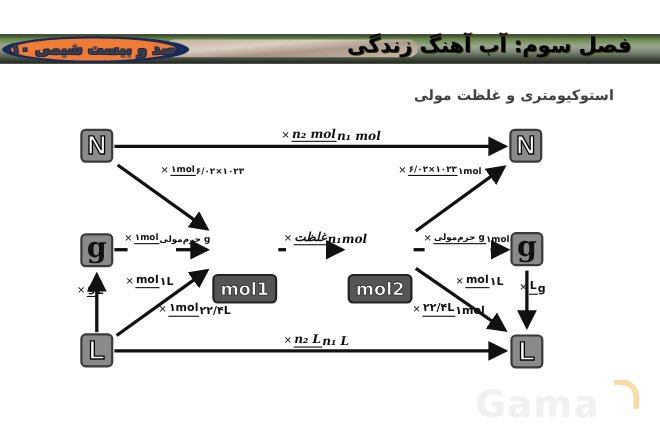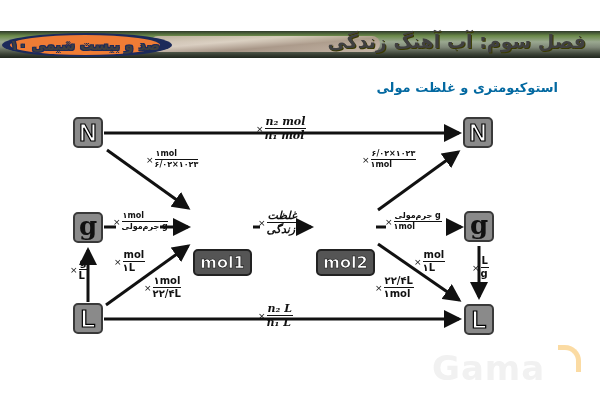--- a/index.html
+++ b/index.html
@@ -7,37 +7,37 @@
   .banner { position:absolute; left:0; top:31px; width:600px; height:27px;
     background: linear-gradient(180deg,#2e3a2a 0%,#6b8a4a 18%,#9aa890 40%,#7f8878 60%,#3d4438 85%,#20261d 100%); }
   .banner-stripes { position:absolute; left:150px; top:36px; width:230px; height:16px;
     background: linear-gradient(175deg,#c9b7a8 0%,#e7d8cc 35%,#b29c8d 60%,#d9c6b6 100%); opacity:0.85; border-radius:8px; }
   .oval { position:absolute; left:2px; top:33px; width:170px; height:24px; border-radius:50%;
     background:#1c2a5a; }
   .oval-inner { position:absolute; left:10px; top:35px; width:150px; height:20px; border-radius:50%;
     background:#ef7c35; display:flex; align-items:center; justify-content:center;
     color:#404040; font-weight:bold; font-size:14px; direction:rtl;
     text-shadow:1px 1px 0 #1c2a5a,-1px -1px 0 #1c2a5a,1px -1px 0 #1c2a5a,-1px 1px 0 #1c2a5a; }
-  .chapter-title { position:absolute; right:14px; top:30px; color:#404040; font-weight:bold; font-size:19px; direction:rtl;
+  .chapter-title { position:absolute; right:26px; top:30px; color:#000000; font-weight:bold; font-size:19px; direction:rtl;
     text-shadow:1px 1px 0 #3a3a00; white-space:nowrap; }
-  .subtitle { position:absolute; right:42px; top:80px; font-size:13px; font-weight:bold; color:#0369a1; direction:rtl; white-space:nowrap; }
+  .subtitle { position:absolute; right:42px; top:80px; font-size:13px; font-weight:bold; color:#404040; direction:rtl; white-space:nowrap; }
 
   .node { position:absolute; background:#8a8a8a; border:2px solid #3a3a3a; border-radius:5px; box-sizing:border-box;
     display:flex; align-items:center; justify-content:center; font-weight:bold; }
   .node.letter { width:30px; height:31px; font-size:24px; color:#ffffff;
     -webkit-text-stroke:1.2px #000; font-family:"Liberation Sans", sans-serif; }
   .node.letter.g { font-family:"DejaVu Serif", serif; color:#111; -webkit-text-stroke:0; font-size:26px; line-height:1; padding-bottom:4px; }
   .node.mol { width:59px; height:27px; background:#555555; border:2px solid #222; color:#ffffff; font-size:16px; border-radius:5px;
     -webkit-text-stroke:0.6px #111; font-family:"DejaVu Sans", sans-serif;margin-top:36px; }
 
   svg.arrows { position:absolute; left:0; top:0; }
 
   .frac { position:absolute; display:flex; align-items:center; font-weight:bold; color:#111; white-space:nowrap; }
   .frac .times { font-size:9px; font-weight:normal; margin-right:1px; }
-  .frac .fr { display:flex; flex-direction:column; line-height:1; }
+  .frac .fr { display:flex; flex-direction:row; align-items:center; line-height:1; }
   .frac .num { font-size:10px; padding:0 1px 1px; border-bottom:1px solid #111; }
   .frac .den { font-size:10px; padding-top:1px; }
   .frac.it .num, .frac.it .den { font-family:"DejaVu Serif", serif; font-style:italic; font-size:11px; }
   .frac.small .num, .frac.small .den { font-size:8px; }
 
   .watermark { position:absolute; left:432px; top:348px; font-size:34px; font-weight:bold; color:#f1f1f1; letter-spacing:1px; font-family:"DejaVu Sans", sans-serif; }
   .watermark-arc { position:absolute; left:558px; top:345px; width:18px; height:22px; border-top:5px solid #fbd38d; border-right:5px solid #fbd38d; border-radius:0 16px 0 0; opacity:0.8; }
 </style>
 </head>
 <body>
@@ -116,21 +116,21 @@
   <span class="times">×</span>
   <span class="fr">
       <span class="num">۱mol</span>
       <span class="den">جرم‌مولی g</span>
     </span>
 </div>
 <div class="frac it" style="left:258px;top:210px;">
   <span class="times">×</span>
   <span class="fr">
       <span class="num">غلظت</span>
-      <span class="den">زندگی</span>
+      <span class="den">n₁mol</span>
     </span>
 </div>
 <div class="frac small" style="left:385px;top:212px;">
   <span class="times">×</span>
   <span class="fr">
       <span class="num">جرم‌مولی g</span>
       <span class="den">۱mol</span>
     </span>
 </div>
 <div class="frac" style="left:70px;top:258px;">

